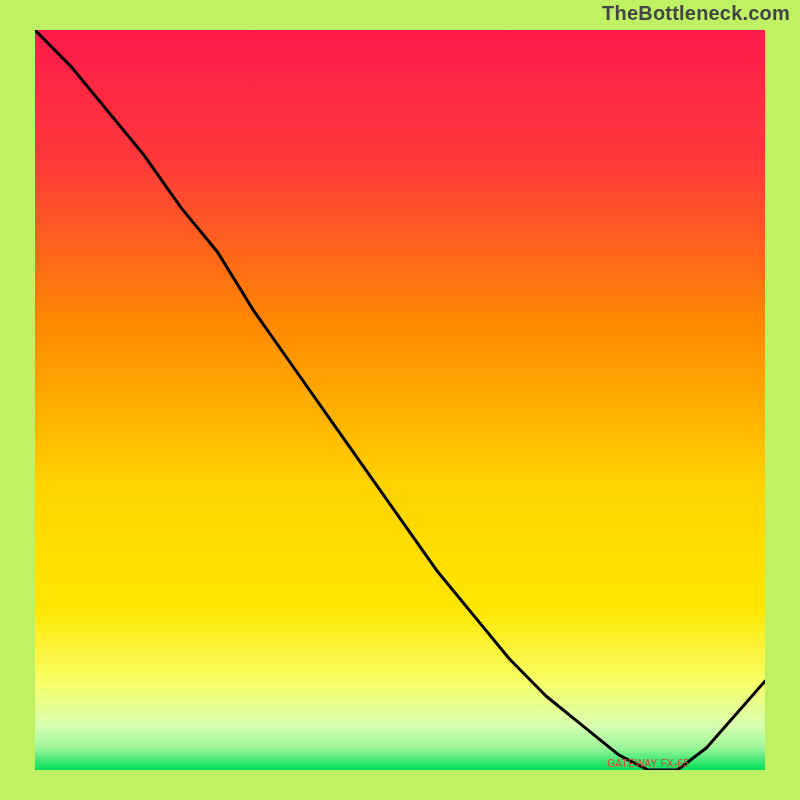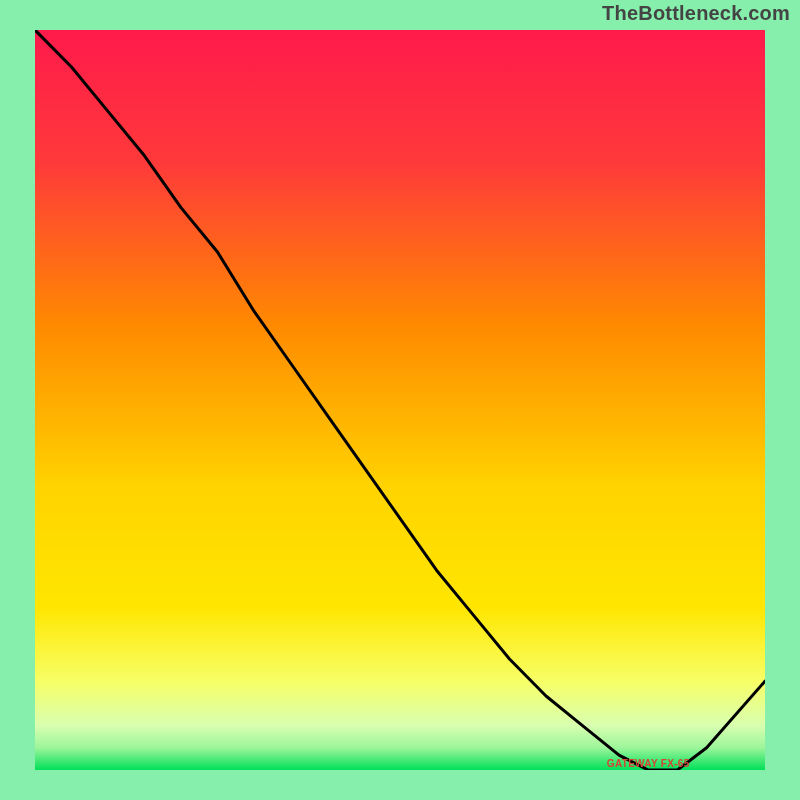--- a/index.html
+++ b/index.html
@@ -8,21 +8,21 @@
     width: 800px;
     height: 800px;
     background: #000;
     font-family: Arial, Helvetica, sans-serif;
     overflow: hidden;
   }
   .frame {
     position: relative;
     width: 800px;
     height: 800px;
-    background: #86efac;
+    background: #bef264;
   }
   .watermark {
     position: absolute;
     top: 2px;
     right: 10px;
     color: #444;
     font-size: 20px;
     font-weight: 600;
     letter-spacing: 0.2px;
     user-select: none;
@@ -35,21 +35,21 @@
     height: 740px;
   }
   .plot svg {
     display: block;
     width: 730px;
     height: 740px;
   }
   .annot {
     position: absolute;
     font-size: 10px;
-    font-weight: 700;
+    font-weight: 400;
     color: #d64434;
     letter-spacing: 0.3px;
     white-space: nowrap;
     transform: translate(-50%, 0);
   }
 </style>
 </head>
 <body>
 
 <div class="frame">

